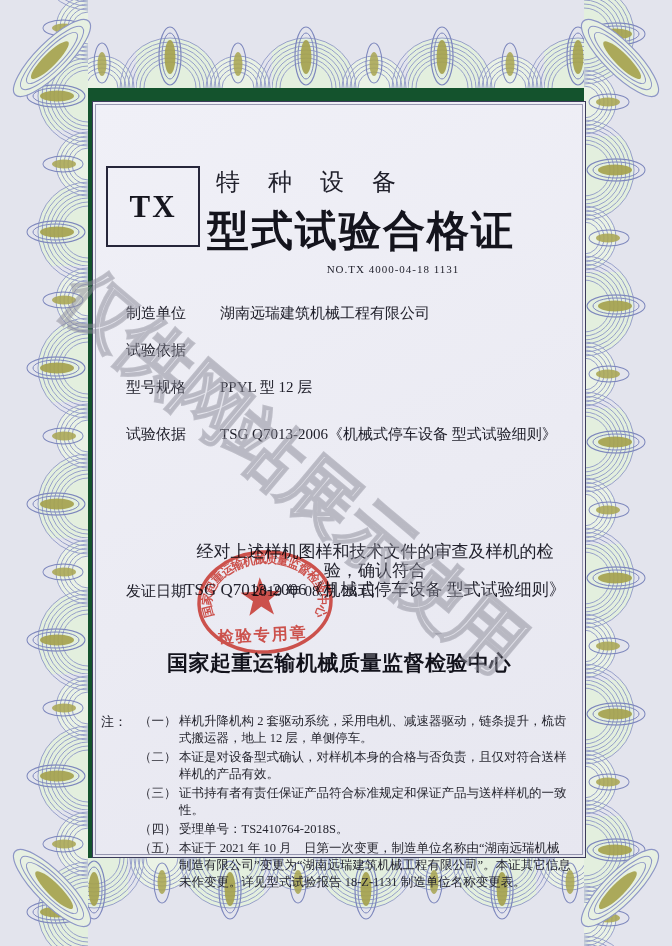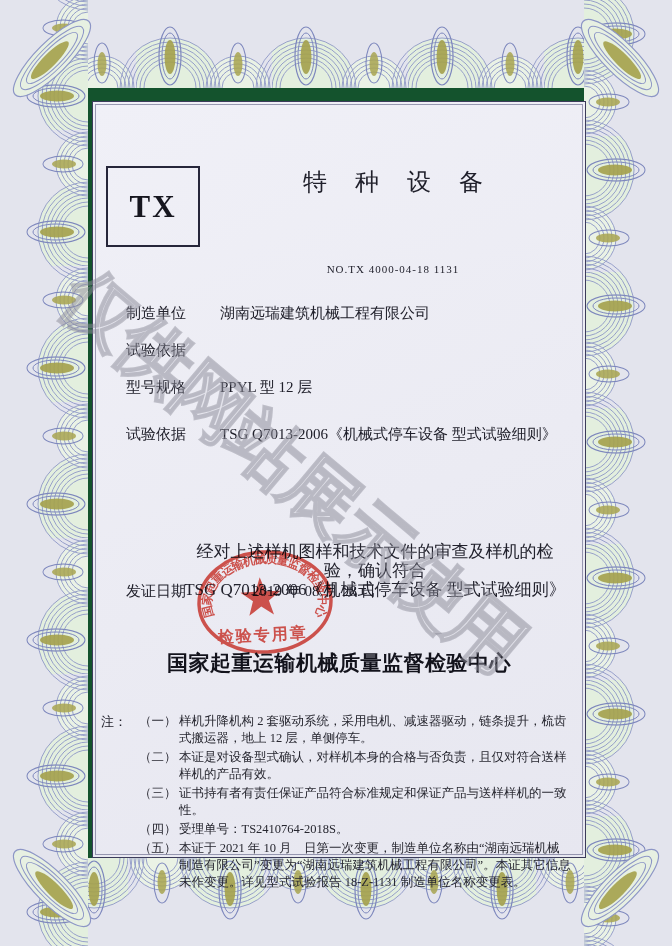--- a/index.html
+++ b/index.html
@@ -18,21 +18,21 @@
   .panel::before{
     content:"";position:absolute;inset:2px;border:1px solid rgba(80,82,120,.55);
     pointer-events:none;
   }
   .tx-box{
     position:absolute;left:13px;top:64px;width:94px;height:81px;
     border:2px solid #26263a;box-sizing:border-box;
     display:flex;align-items:center;justify-content:center;
     font-size:31px;font-weight:bold;letter-spacing:2px;color:#16161f;
   }
-  .title-block{position:absolute;left:112px;right:4px;top:62px;text-align:center;}
+  .title-block{position:absolute;left:112px;right:4px;top:62px;}
   .subtitle{font-size:24px;letter-spacing:11px;text-indent:11px;margin-top:2px;color:#20202b;}
   .main-title{font-size:42px;font-weight:bold;letter-spacing:2px;text-indent:2px;margin-top:5px;color:#14141d;}
   .cert-no{
     position:absolute;left:112px;right:4px;top:161px;text-align:center;
     font-size:11px;letter-spacing:1px;color:#23232e;
   }
   .field-row{position:absolute;left:33px;display:flex;font-size:15px;white-space:nowrap;color:#20202b;gap:26px;}
   .field-label{width:60px;margin-right:8px;flex:none;}
   .fr1{top:202px}.fr2{top:239px}.fr3{top:276px}.fr4{top:323px}.fr5{top:350px}.fr6{top:387px}
   .conclusion{position:absolute;left:91px;top:440px;width:382px;font-size:17px;line-height:19px;color:#22222d;text-align:center;}
@@ -115,20 +115,21 @@
       <use href="#leaf" transform="translate(620,888) rotate(45)"></use>
     </g>
   </svg>
 
   <div class="panel">
 
     <div class="tx-box">TX</div>
 
     <div class="title-block">
       <div class="subtitle">特 种 设 备</div>
+      <div class="main-title">型式试验合格证</div>
     </div>
 
     <div class="cert-no">NO.TX 4000-04-18 1131</div>
 
     <div class="field-row fr1">
       <span class="field-label">制造单位</span>
       <span class="field-value">湖南远瑞建筑机械工程有限公司</span>
     </div>
     <div class="field-row fr2">
       <span class="field-label">试验依据</span>

